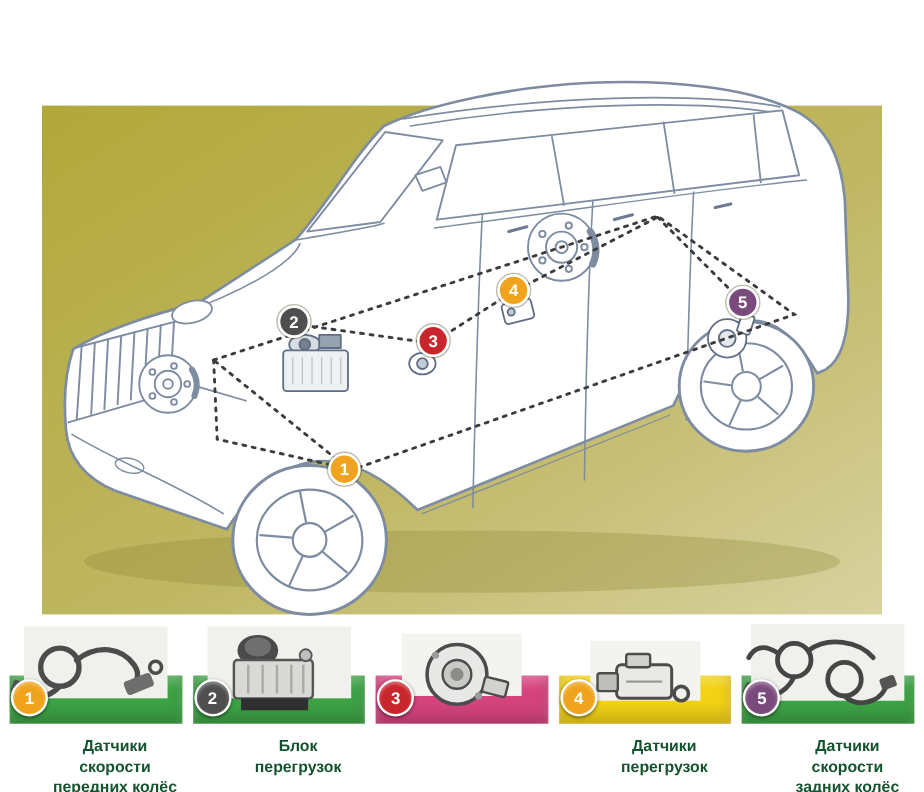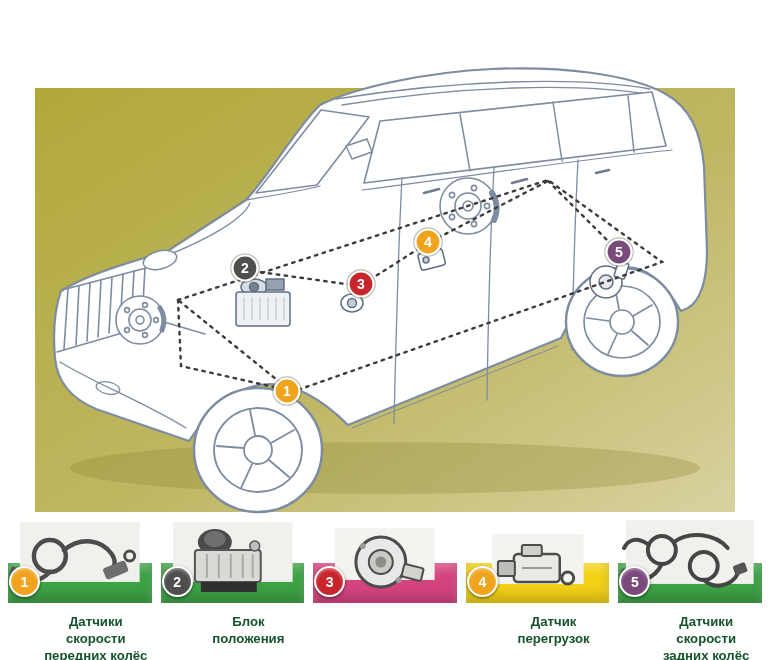--- a/index.html
+++ b/index.html
@@ -204,21 +204,21 @@
           <rect x="36" y="32" width="66" height="32" rx="3" fill="#d9d9d6" stroke="#555" stroke-width="2"></rect>
           <path stroke="#aaa" stroke-width="2" d="M48,36 L48,60 M60,36 L60,60 M72,36 L72,60 M84,36 L84,60 M94,36 L94,60"></path>
           <circle cx="96" cy="28" r="5" fill="#bfbfbf" stroke="#555" stroke-width="1.5"></circle>
           <rect x="42" y="64" width="56" height="10" fill="#2f2f2f"></rect>
         </svg>
         <div class="badge" style="background: rgb(79, 79, 79);">
           <span>2</span>
         </div>
       </div>
       <div class="caption">Блок
-положения</div>
+перегрузок</div>
     </div>
 
     <div class="legend-item">
       <div class="photo">
         <div class="strip" style="background: rgb(214, 68, 126);"></div>
         <svg class="part" viewBox="0 0 148 88">
           <rect x="24" y="10" width="100" height="52" fill="#f3f3f0"></rect>
           <circle cx="70" cy="44" r="25" fill="#e8e8e6" stroke="#4c4c4c" stroke-width="3"></circle>
           <circle cx="70" cy="44" r="12" fill="#c9c9c6" stroke="#4c4c4c" stroke-width="2"></circle>
           <circle cx="70" cy="44" r="5.5" fill="#8c8c8a"></circle>
@@ -240,21 +240,21 @@
           <rect x="50" y="36" width="46" height="28" rx="4" fill="#e9e9e6" stroke="#4c4c4c" stroke-width="2.5"></rect>
           <rect x="58" y="27" width="20" height="11" rx="2" fill="#d0d0cd" stroke="#4c4c4c" stroke-width="2"></rect>
           <rect x="34" y="43" width="17" height="15" rx="2" fill="#bdbdba" stroke="#4c4c4c" stroke-width="2"></rect>
           <circle cx="104" cy="60" r="6" fill="none" stroke="#4c4c4c" stroke-width="3"></circle>
           <line x1="58" y1="50" x2="88" y2="50" stroke="#9a9a98" stroke-width="2"></line>
         </svg>
         <div class="badge" style="background: rgb(240, 163, 29);">
           <span>4</span>
         </div>
       </div>
-      <div class="caption">Датчик
+      <div class="caption">Датчики
 перегрузок</div>
     </div>
 
     <div class="legend-item">
       <div class="photo">
         <div class="strip" style="background: rgb(61, 163, 69);"></div>
         <svg class="part" viewBox="0 0 148 88">
           <rect x="10" y="2" width="128" height="64" fill="#f0f0ed"></rect>
           <g stroke="#454545" fill="none" stroke-width="4" stroke-linecap="round">
             <circle cx="46" cy="32" r="14"></circle>

